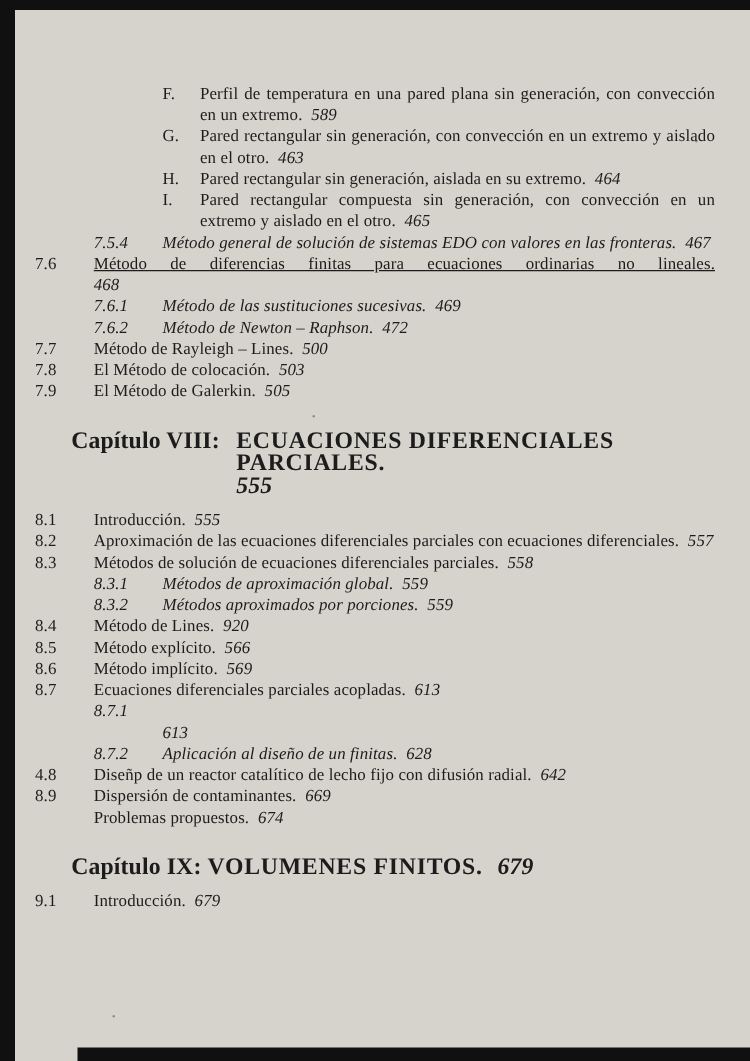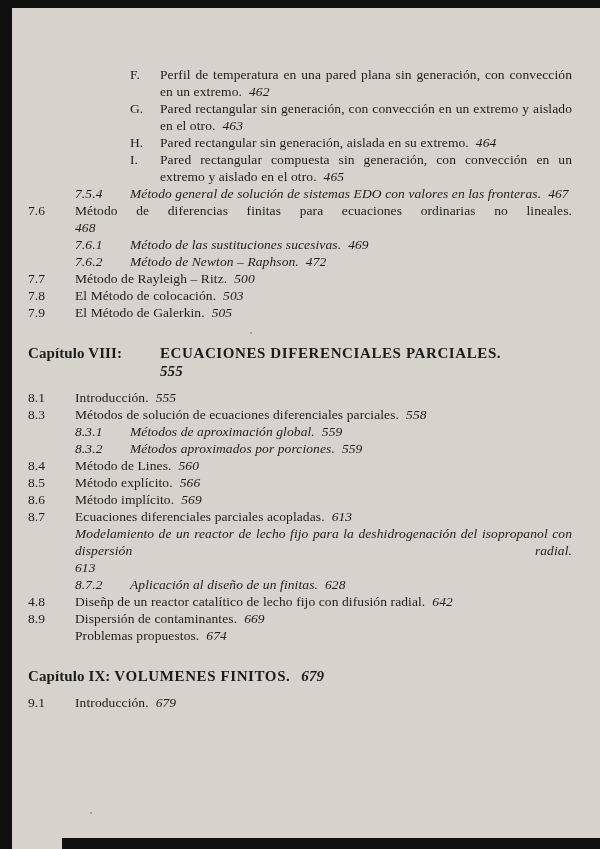--- a/index.html
+++ b/index.html
@@ -19,28 +19,28 @@
   .content {
     position:absolute; left:28px; top:66px; width:544px;
     font-size:13.5px; line-height:17px; letter-spacing:0.1px;
   }
   .row { display:flex; }
   .row .lbl { flex:0 0 auto; }
   .lvl1 .lbl { width:47px; }
   .lvl2 { padding-left:47px; }  .lvl2 .lbl { width:55px; }
   .lvl3 { padding-left:102px; } .lvl3 .lbl { width:30px; }
   .txt { flex:1 1 auto; text-align:justify; }
-  .jlast { text-align-last: justify; }
+  .jlast { text-align-last: justify; text-decoration: underline; }
   .jlast .pg { text-align-last:left; display:inline-block; }
   .it { font-style:italic; }
   .pg { font-style:italic; margin-left:7px; white-space:nowrap; }
 
   .chapter {
     display:flex; margin-top:23px; margin-bottom:9px;
-    font-weight:bold; font-size:15px; line-height:18px;
+    font-weight:bold; font-size:19px; line-height:18px;margin-left:29px;
   }
   .chapter .ch-label { width:132px; flex:0 0 auto; }
   .ch-title { letter-spacing:0.6px; }
   .chapter .pg { margin-left:0; }
   .chapter-inline { display:block; }
   .chapter-inline .pg { margin-left:7px; }
 </style>
 </head>
 <body>
 
@@ -49,21 +49,21 @@
   <div class="edge-left"></div>
   <div class="edge-bottom"></div>
   <div class="speck" style="left:556px; top:112px;"></div>
   <div class="speck" style="left:250px; top:332px;"></div>
   <div class="speck" style="left:90px; top:812px;"></div>
 
   <div class="content">
 
     <div class="row lvl3">
       <span class="lbl">F.</span>
-      <span class="txt"><span>Perfil de temperatura en una pared plana sin generación, con convección en un extremo.</span><i class="pg">462</i></span>
+      <span class="txt"><span>Perfil de temperatura en una pared plana sin generación, con convección en un extremo.</span><i class="pg">589</i></span>
     </div>
 
     <div class="row lvl3">
       <span class="lbl">G.</span>
       <span class="txt"><span>Pared rectangular sin generación, con convección en un extremo y aislado en el otro.</span><i class="pg">463</i></span>
     </div>
 
     <div class="row lvl3">
       <span class="lbl">H.</span>
       <span class="txt"><span>Pared rectangular sin generación, aislada en su extremo.</span><i class="pg">464</i></span>
@@ -89,21 +89,21 @@
       <span class="txt"><span>Método de las sustituciones sucesivas.</span><i class="pg">469</i></span>
     </div>
 
     <div class="row lvl2 it">
       <span class="lbl">7.6.2</span>
       <span class="txt"><span>Método de Newton – Raphson.</span><i class="pg">472</i></span>
     </div>
 
     <div class="row lvl1">
       <span class="lbl">7.7</span>
-      <span class="txt"><span>Método de Rayleigh – Ritz.</span><i class="pg">500</i></span>
+      <span class="txt"><span>Método de Rayleigh – Lines.</span><i class="pg">500</i></span>
     </div>
 
     <div class="row lvl1">
       <span class="lbl">7.8</span>
       <span class="txt"><span>El Método de colocación.</span><i class="pg">503</i></span>
     </div>
 
     <div class="row lvl1">
       <span class="lbl">7.9</span>
       <span class="txt"><span>El Método de Galerkin.</span><i class="pg">505</i></span>
@@ -116,58 +116,63 @@
         <span class="ch-title">ECUACIONES DIFERENCIALES PARCIALES.</span><br>
         <i class="pg">555</i>
       </span>
     </div>
 
     <div class="row lvl1">
       <span class="lbl">8.1</span>
       <span class="txt"><span>Introducción.</span><i class="pg">555</i></span>
     </div>
 
+    <div class="row lvl1">
+      <span class="lbl">8.2</span>
+      <span class="txt"><span>Aproximación de las ecuaciones diferenciales parciales con ecuaciones diferenciales.</span><i class="pg">557</i></span>
+    </div>
 
     <div class="row lvl1">
       <span class="lbl">8.3</span>
       <span class="txt"><span>Métodos de solución de ecuaciones diferenciales parciales.</span><i class="pg">558</i></span>
     </div>
 
     <div class="row lvl2 it">
       <span class="lbl">8.3.1</span>
       <span class="txt"><span>Métodos de aproximación global.</span><i class="pg">559</i></span>
     </div>
 
     <div class="row lvl2 it">
       <span class="lbl">8.3.2</span>
       <span class="txt"><span>Métodos aproximados por porciones.</span><i class="pg">559</i></span>
     </div>
 
     <div class="row lvl1">
       <span class="lbl">8.4</span>
-      <span class="txt"><span>Método de Lines.</span><i class="pg">560</i></span>
+      <span class="txt"><span>Método de Lines.</span><i class="pg">920</i></span>
     </div>
 
     <div class="row lvl1">
       <span class="lbl">8.5</span>
       <span class="txt"><span>Método explícito.</span><i class="pg">566</i></span>
     </div>
 
     <div class="row lvl1">
       <span class="lbl">8.6</span>
       <span class="txt"><span>Método implícito.</span><i class="pg">569</i></span>
     </div>
 
     <div class="row lvl1">
       <span class="lbl">8.7</span>
       <span class="txt"><span>Ecuaciones diferenciales parciales acopladas.</span><i class="pg">613</i></span>
     </div>
 
     <div class="row lvl2 it">
-      <span class="txt jlast"><span>Modelamiento de un reactor de lecho fijo para la deshidrogenación del isopropanol con dispersión radial.</span><br><i class="pg" style="margin-left:0">613</i></span>
+      <span class="lbl">8.7.1</span>
+      <span class="txt jlast"><br><i class="pg" style="margin-left:0">613</i></span>
     </div>
 
     <div class="row lvl2 it">
       <span class="lbl">8.7.2</span>
       <span class="txt"><span>Aplicación al diseño de un finitas.</span><i class="pg">628</i></span>
     </div>
 
     <div class="row lvl1">
       <span class="lbl">4.8</span>
       <span class="txt"><span>Diseñp de un reactor catalítico de lecho fijo con difusión radial.</span><i class="pg">642</i></span>

